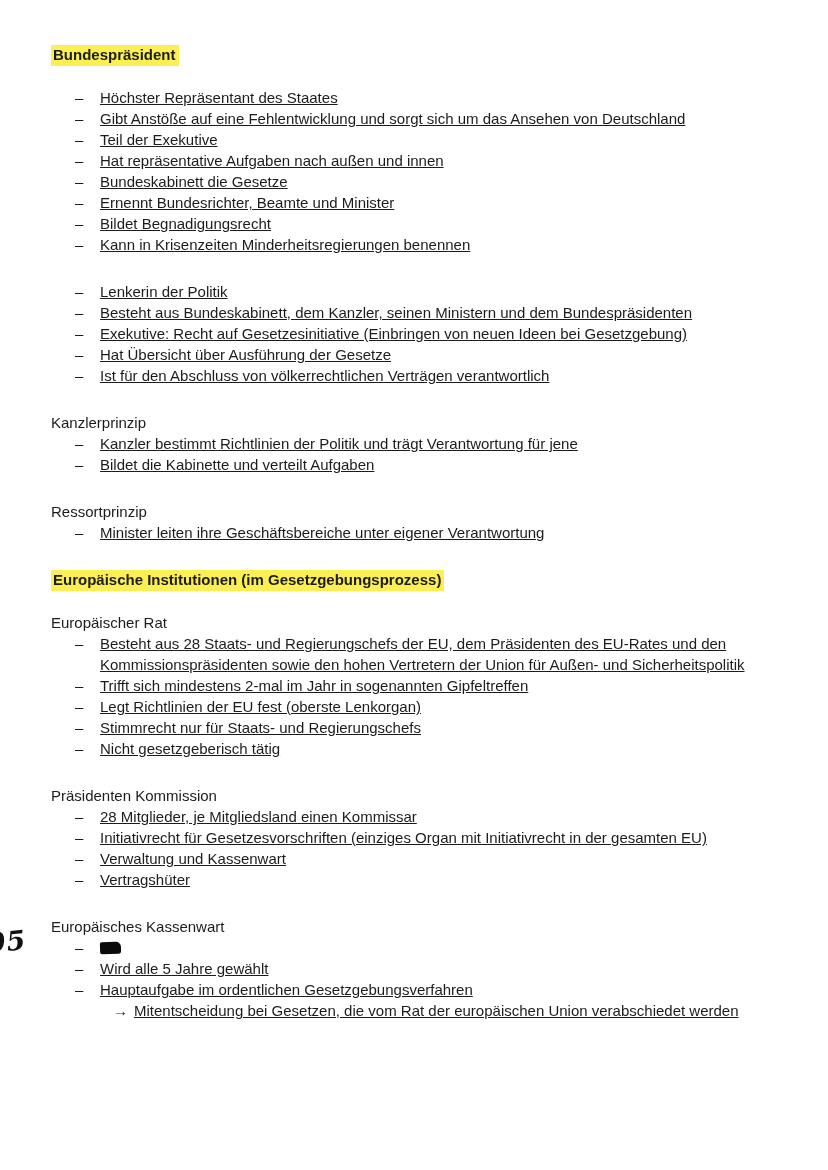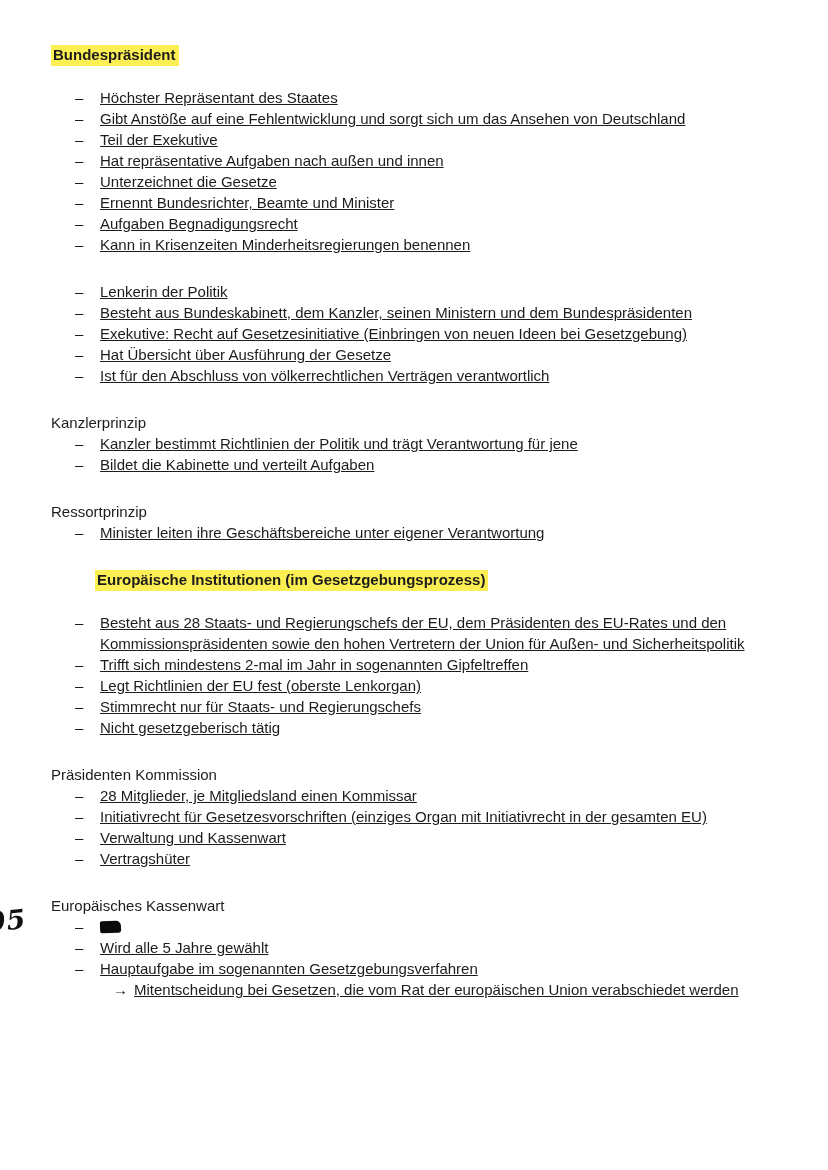--- a/index.html
+++ b/index.html
@@ -10,21 +10,21 @@
     height: 1170px;
     background: #ffffff;
     font-family: "Liberation Sans", sans-serif;
     font-size: 15px;
     line-height: 21px;
     color: #1c1c1c;
     padding: 44px 35px 0 51px;
     overflow: hidden;
   }
   .block { margin-bottom: 26px; }
-  .block.mb-0 { margin-bottom: 0; margin-left: 44px; }
+  .block.mb-0 { margin-bottom: 0; }
   .hl-wrap { margin-bottom: 21px; }
   .heading-hl {
     display: inline-block;
     font-weight: 700;
     background: var(--hl, #fbef54);
     padding: 0 3px 1px 2px;
     line-height: 20px;
   }
   .subheading {
     font-weight: 400;
@@ -82,29 +82,29 @@
       <li>
           <span class="marker">–</span>
           <span class="item-text">Teil der Exekutive</span>
         </li>
       <li>
           <span class="marker">–</span>
           <span class="item-text">Hat repräsentative Aufgaben nach außen und innen</span>
         </li>
       <li>
           <span class="marker">–</span>
-          <span class="item-text">Unterzeichnet die Gesetze</span>
+          <span class="item-text">Bundeskabinett die Gesetze</span>
         </li>
       <li>
           <span class="marker">–</span>
           <span class="item-text">Ernennt Bundesrichter, Beamte und Minister</span>
         </li>
       <li>
           <span class="marker">–</span>
-          <span class="item-text">Aufgaben Begnadigungsrecht</span>
+          <span class="item-text">Bildet Begnadigungsrecht</span>
         </li>
       <li>
           <span class="marker">–</span>
           <span class="item-text">Kann in Krisenzeiten Minderheitsregierungen benennen</span>
         </li>
     </ul>
   </div>
 
   <div class="block">
     <ul class="dash-list">
@@ -155,20 +155,21 @@
     </ul>
   </div>
 
   <div class="block mb-0">
     <div class="hl-wrap">
       <span class="heading-hl">Europäische Institutionen (im Gesetzgebungsprozess)</span>
     </div>
   </div>
 
   <div class="block">
+    <div class="subheading">Europäischer Rat</div>
     <ul class="dash-list">
       <li>
           <span class="marker">–</span>
           <span class="item-text">Besteht aus 28 Staats- und Regierungschefs der EU, dem Präsidenten des EU-Rates und den Kommissionspräsidenten sowie den hohen Vertretern der Union für Außen- und Sicherheitspolitik</span>
         </li>
       <li>
           <span class="marker">–</span>
           <span class="item-text">Trifft sich mindestens 2-mal im Jahr in sogenannten Gipfeltreffen</span>
         </li>
       <li>
@@ -215,21 +216,21 @@
         <span class="handwritten">705</span>
         <span class="marker">–</span>
         <span class="item-text"><span class="scribble"></span></span>
       </li>
       <li>
           <span class="marker">–</span>
           <span class="item-text">Wird alle 5 Jahre gewählt</span>
         </li>
       <li>
           <span class="marker">–</span>
-          <span class="item-text">Hauptaufgabe im sogenannten Gesetzgebungsverfahren</span>
+          <span class="item-text">Hauptaufgabe im ordentlichen Gesetzgebungsverfahren</span>
         </li>
       <li class="sub-item">
           <span class="marker">→</span>
           <span class="item-text">Mitentscheidung bei Gesetzen, die vom Rat der europäischen Union verabschiedet werden</span>
         </li>
     </ul>
   </div>
 
 </div>
 

